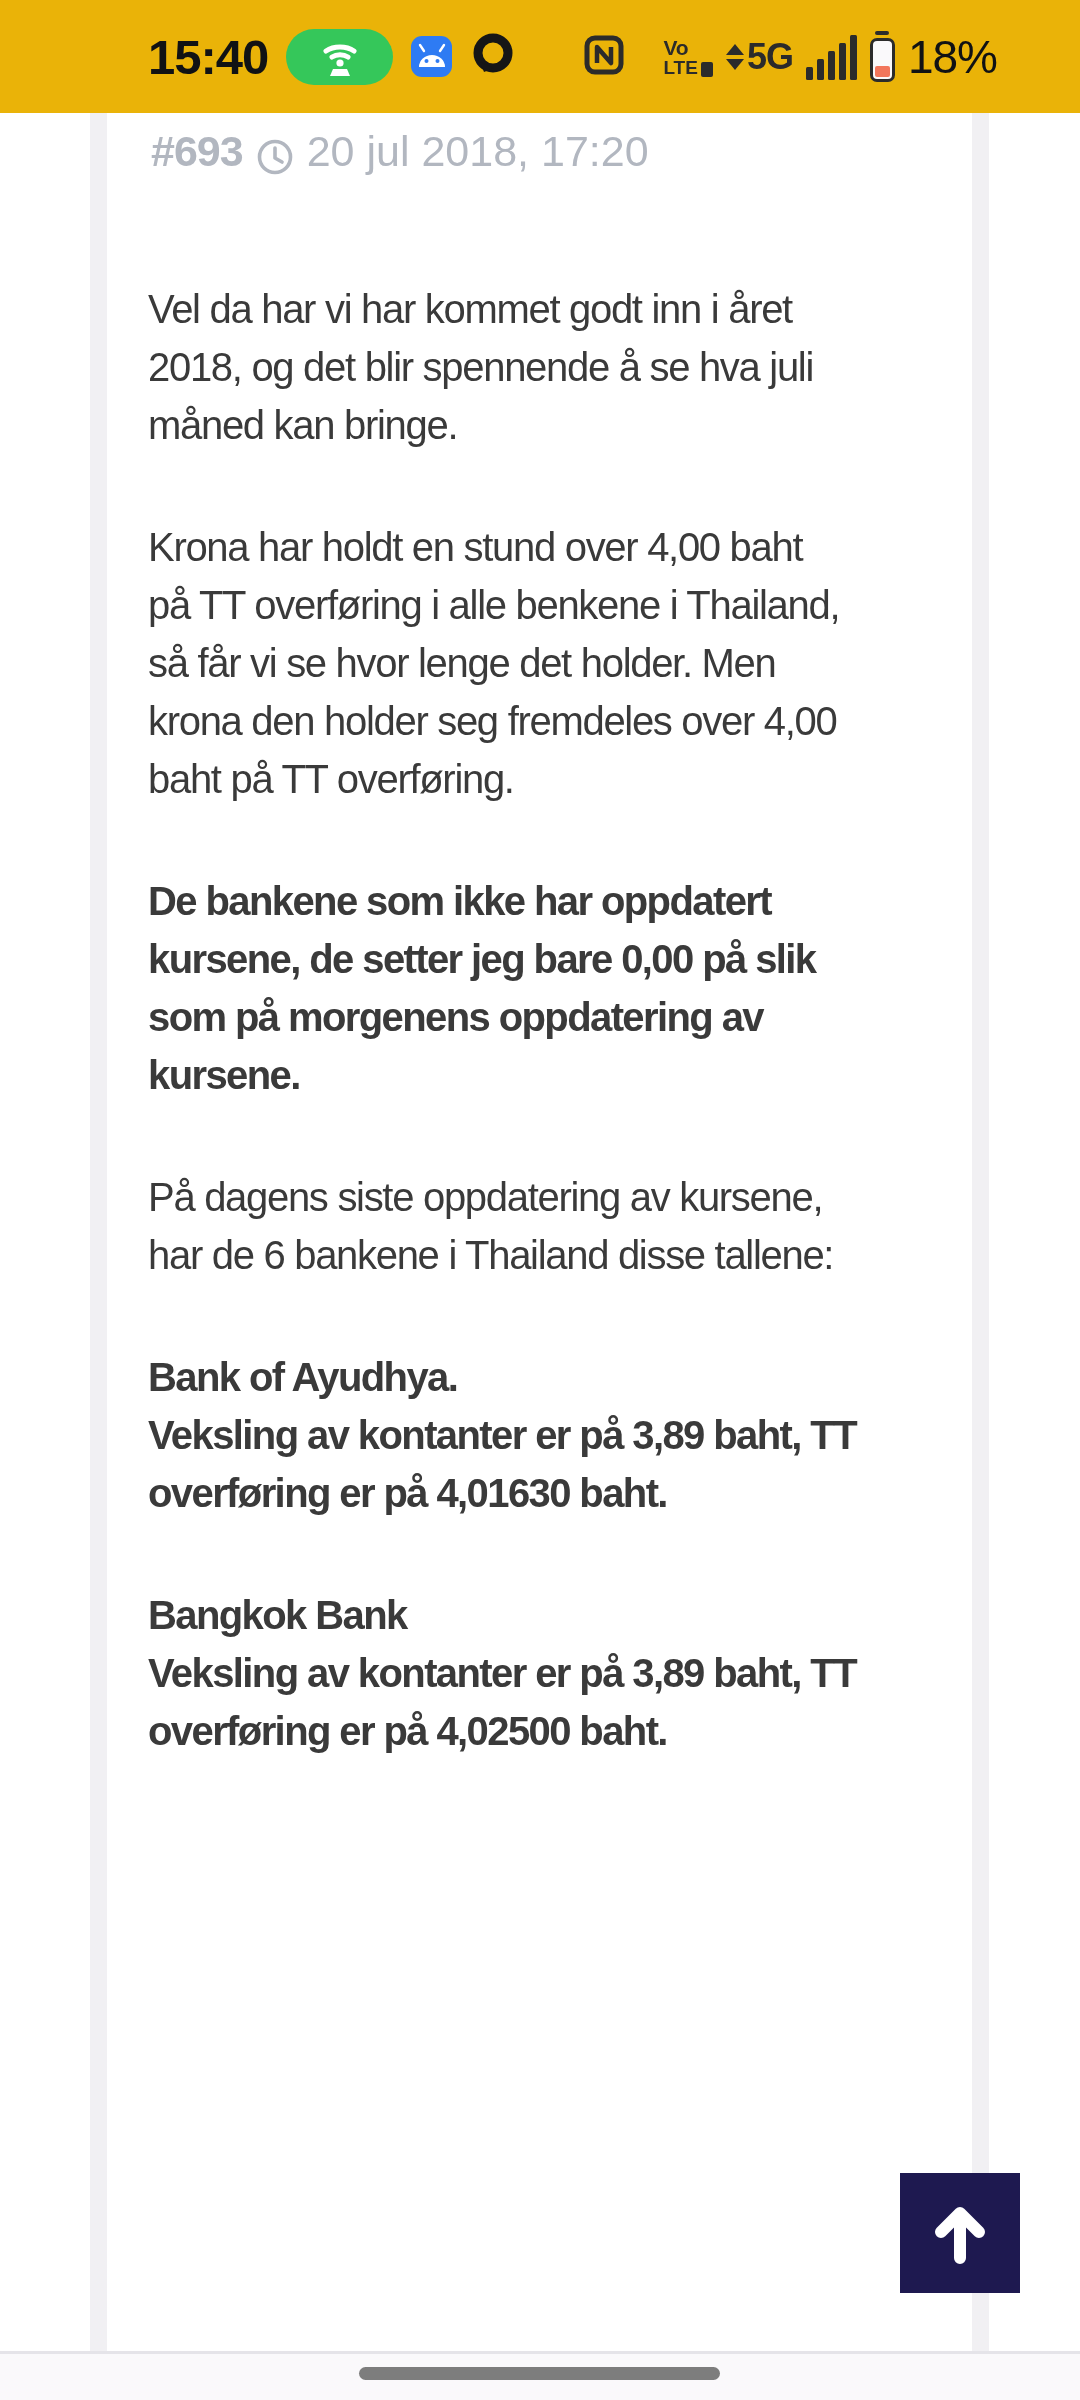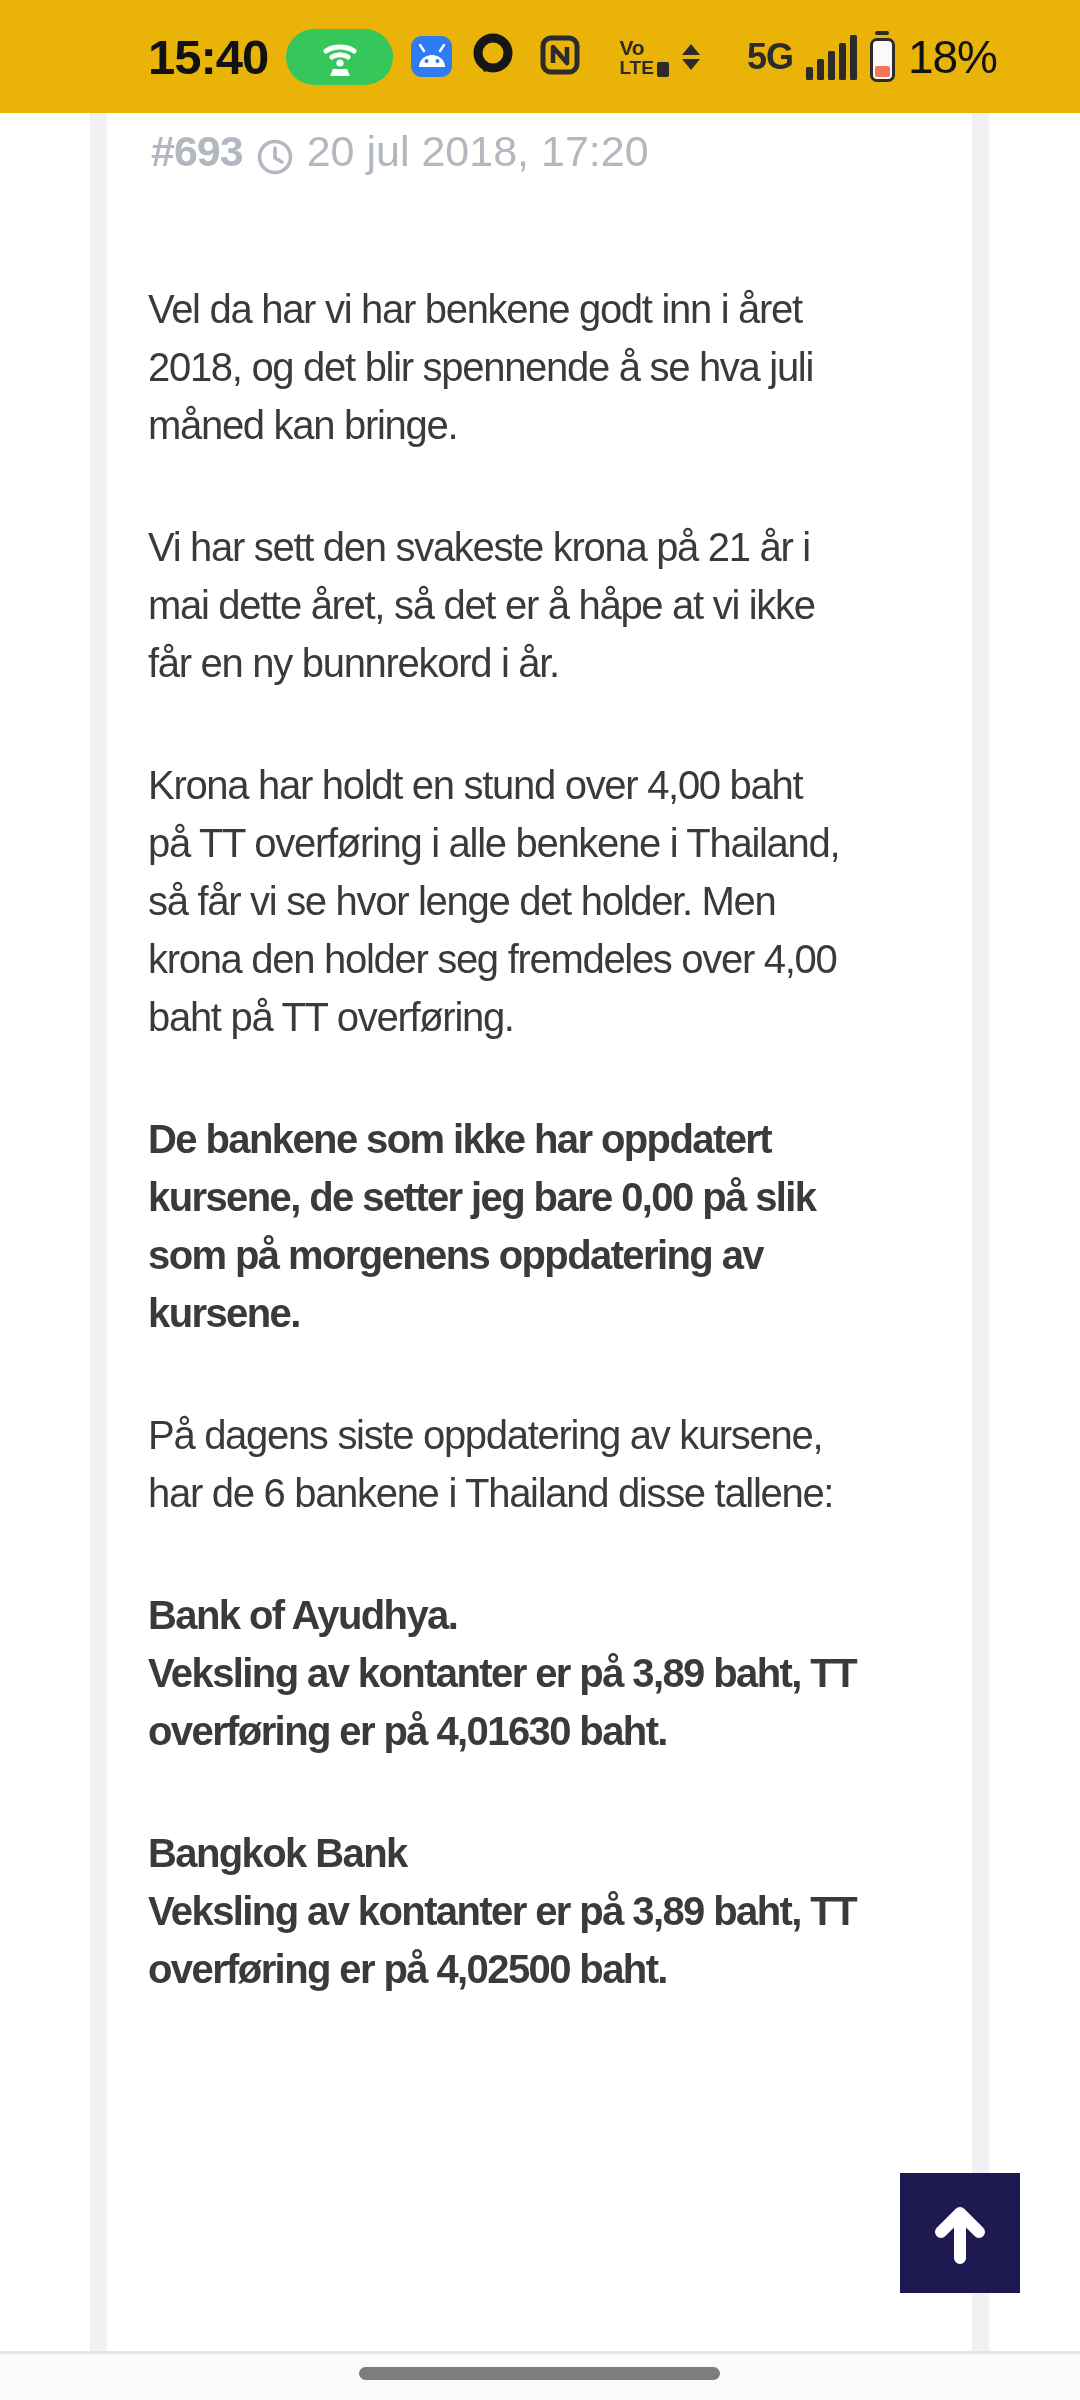--- a/index.html
+++ b/index.html
@@ -35,21 +35,21 @@
     display:flex;align-items:center;gap:13px;
   }
   .volte{display:flex;flex-direction:column;align-items:flex-start;line-height:1;color:#2b2b2b;font-weight:700;margin-left:26px;}
   .volte .v1{font-size:21px;letter-spacing:0;}
   .volte .v2{font-size:19px;display:flex;align-items:flex-end;gap:3px;}
   .volte .dbox{width:12px;height:15px;background:#2b2b2b;border-radius:2px;display:inline-block;}
   .net5g{display:flex;align-items:center;gap:3px;color:#2b2b2b;}
   .updown{display:flex;flex-direction:column;gap:4px;align-items:center;}
   .tri-up{width:0;height:0;border-left:9px solid transparent;border-right:9px solid transparent;border-bottom:11px solid #2b2b2b;}
   .tri-down{width:0;height:0;border-left:9px solid transparent;border-right:9px solid transparent;border-top:11px solid #2b2b2b;}
-  .g5{font-size:36px;font-weight:700;letter-spacing:-1px;margin-left:44px;}
+  .g5{font-size:36px;font-weight:700;letter-spacing:-1px;}
   .sig{display:flex;align-items:flex-end;gap:4px;height:46px;}
   .sig i{display:block;width:7px;background:#2b2b2b;border-radius:1.5px;}
   .battery-wrap{display:flex;flex-direction:column;align-items:center;gap:3px;}
   .battery-cap{width:14px;height:4px;background:#2b2b2b;border-radius:2px;}
   .battery-body{
     width:25px;height:44px;border:3.5px solid #2b2b2b;border-radius:7px;
     position:relative;background:#faf9fb;overflow:hidden;
   }
   .battery-fill{position:absolute;left:2px;right:2px;bottom:2px;height:11px;border-radius:2px;background:#f2765c;}
   .sb-batt-text{font-size:46px;color:#111214;letter-spacing:-1px;}
@@ -169,26 +169,23 @@
     <span>
       <svg width="38" height="38" viewBox="0 0 38 38" style="display:block">
         <circle cx="19" cy="19" r="15.5" fill="none" stroke="#b2b7c0" stroke-width="3.6"></circle>
         <path d="M19 10 L19 20 L26 24" fill="none" stroke="#b2b7c0" stroke-width="3.6" stroke-linecap="round" stroke-linejoin="round"></path>
       </svg>
     </span>
     <span class="post-date">20 jul 2018, 17:20</span>
   </div>
 
   <div class="post-body">
-    <p class="para">Vel da har vi har benkene godt inn i året
+    <p class="para">Vel da har vi har kommet godt inn i året
 2018, og det blir spennende å se hva juli
 måned kan bringe.</p>
-    <p class="para">Vi har sett den svakeste krona på 21 år i
-mai dette året, så det er å håpe at vi ikke
-får en ny bunnrekord i år.</p>
     <p class="para">Krona har holdt en stund over 4,00 baht
 på TT overføring i alle benkene i Thailand,
 så får vi se hvor lenge det holder. Men
 krona den holder seg fremdeles over 4,00
 baht på TT overføring.</p>
     <p class="para bold">De bankene som ikke har oppdatert
 kursene, de setter jeg bare 0,00 på slik
 som på morgenens oppdatering av
 kursene.</p>
     <p class="para">På dagens siste oppdatering av kursene,

